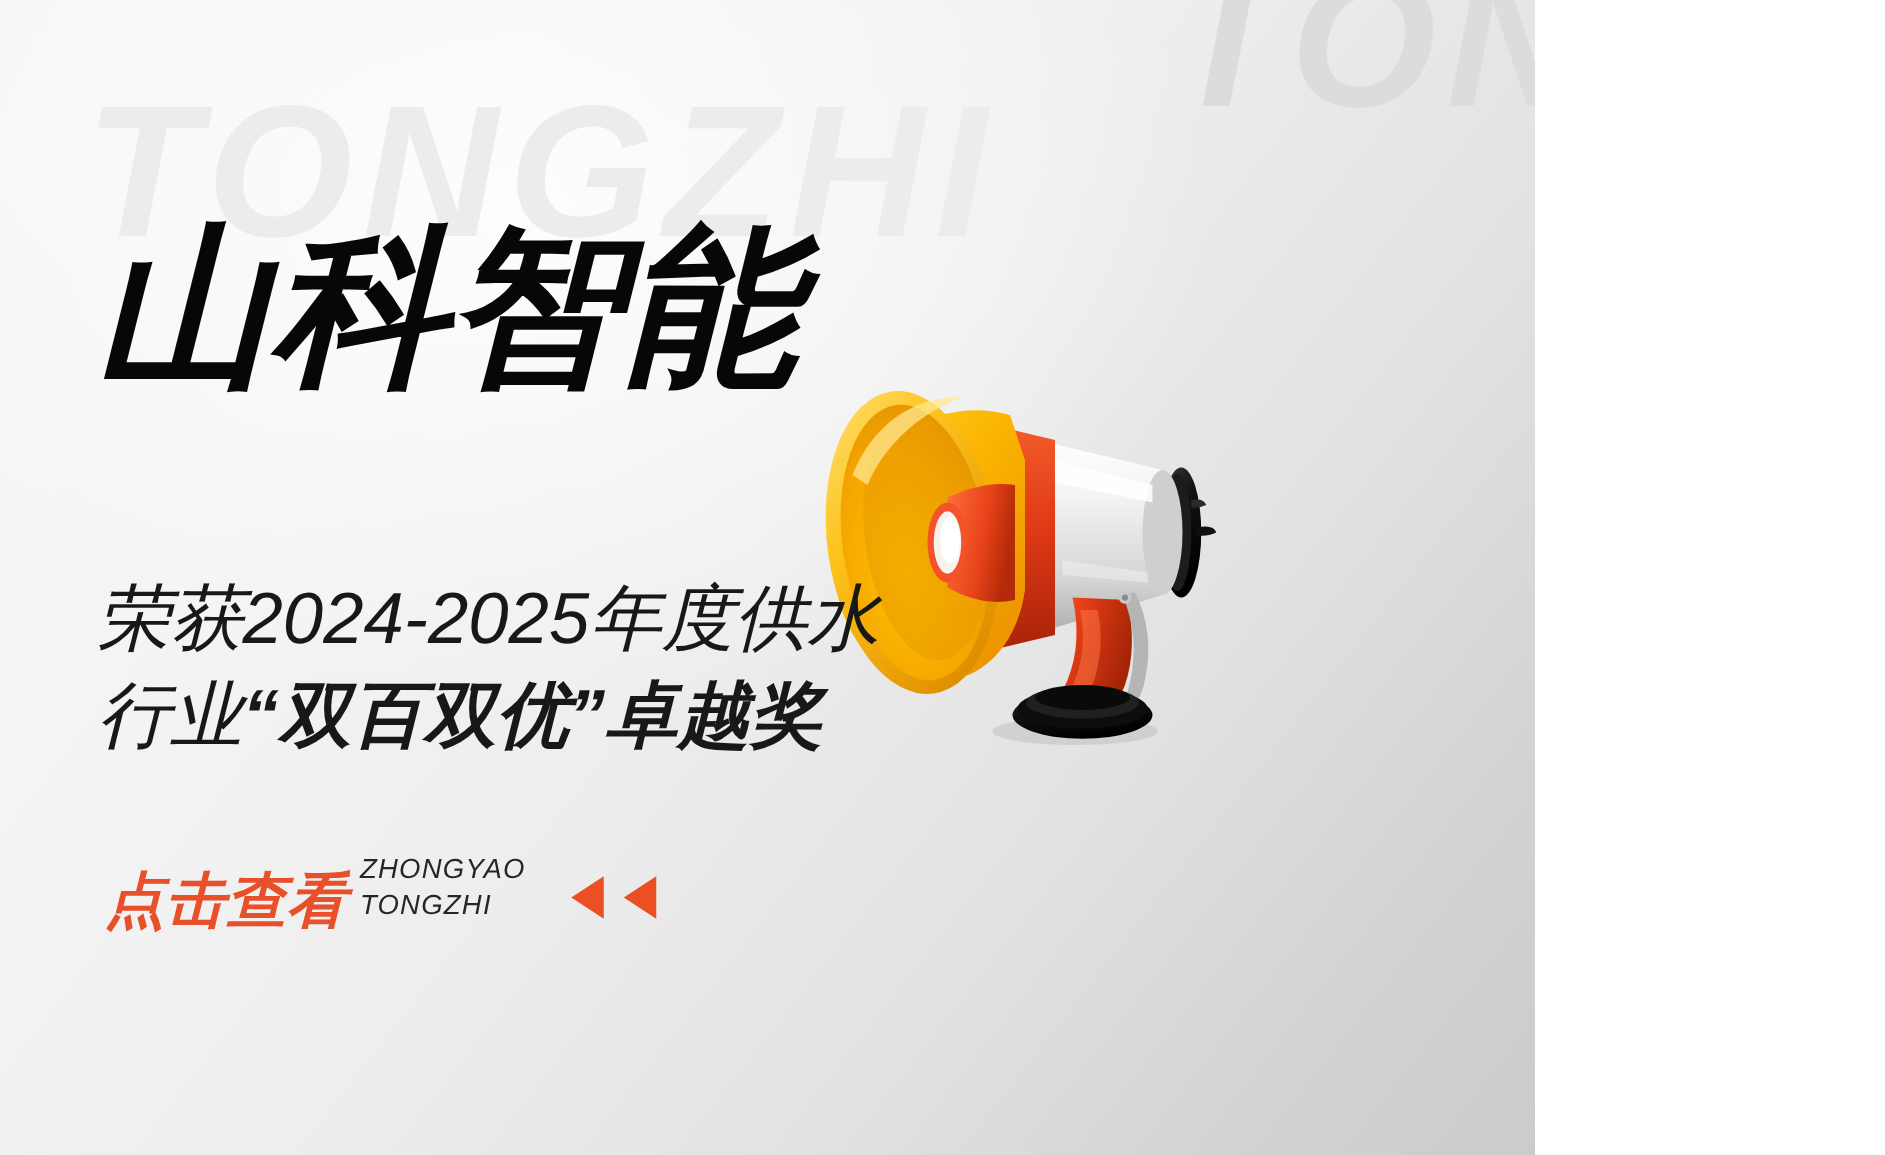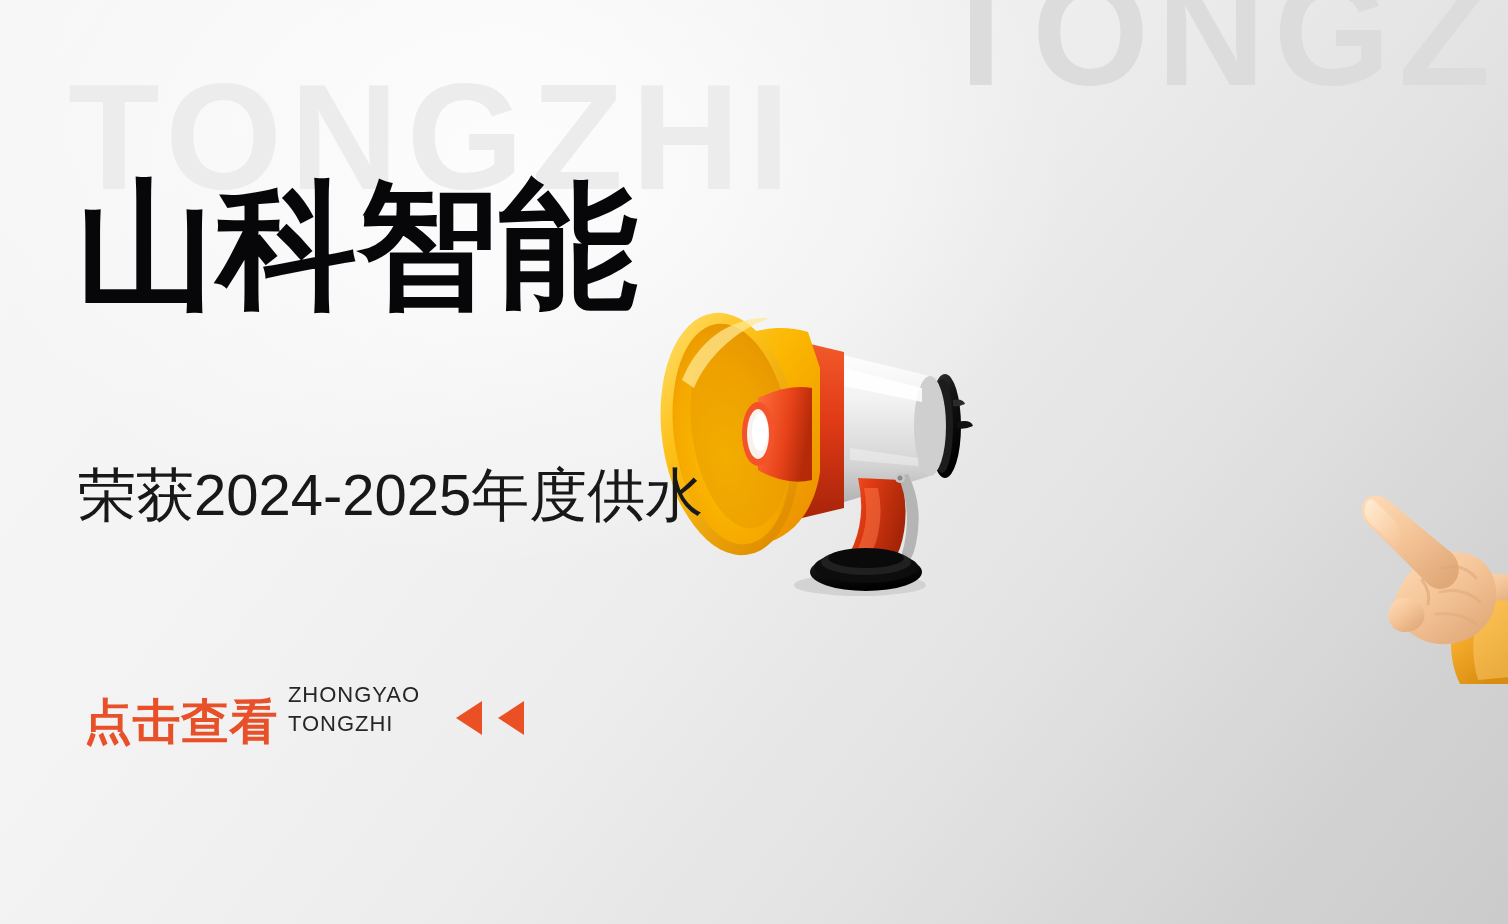--- a/index.html
+++ b/index.html
@@ -7,26 +7,27 @@
     margin: 0;
     padding: 0;
     background: #ffffff;
   }
   body {
     font-family: "Liberation Sans", "DejaVu Sans", sans-serif;
   }
 
   .banner {
     position: relative;
-    width: 1508px;
+    width: 1228px;
     height: 924px;
     overflow: hidden;
     background:
       radial-gradient(ellipse 900px 650px at 34% 18%, #fdfdfd 0%, rgba(253,253,253,0) 62%),
       linear-gradient(128deg, #f7f7f7 0%, #f4f4f4 26%, #eeeeee 48%, #e2e2e2 70%, #d2d2d2 88%, #cbcbcb 100%);
+    font-style: italic;
   }
 
   
   .wm {
     position: absolute;
     font-weight: 700;
     letter-spacing: 0.055em;
     white-space: nowrap;
     line-height: 1;
     user-select: none;
@@ -254,20 +255,21 @@
       <ellipse cx="146" cy="162" rx="16" ry="32" fill="#f3522a"></ellipse>
       <ellipse cx="146" cy="162" rx="11" ry="25" fill="#f7f2ee"></ellipse>
       <ellipse cx="148" cy="160" rx="8" ry="19" fill="#ffffff"></ellipse>
     </svg>
   </div>
 
   <div class="headline">山科智能</div>
 
   <div class="subtitle">
     <div>荣获2024-2025年度供水</div>
+    <div><span>行业</span><span class="em">“双百双优”</span><span class="em">卓越奖</span></div>
   </div>
 
   <div class="cta-row">
     <div class="cta-main">点击查看</div>
     <div class="cta-pinyin">
       <div>ZHONGYAO</div>
       <div>TONGZHI</div>
     </div>
     <div class="cta-arrows">
       <span class="tri"></span>

